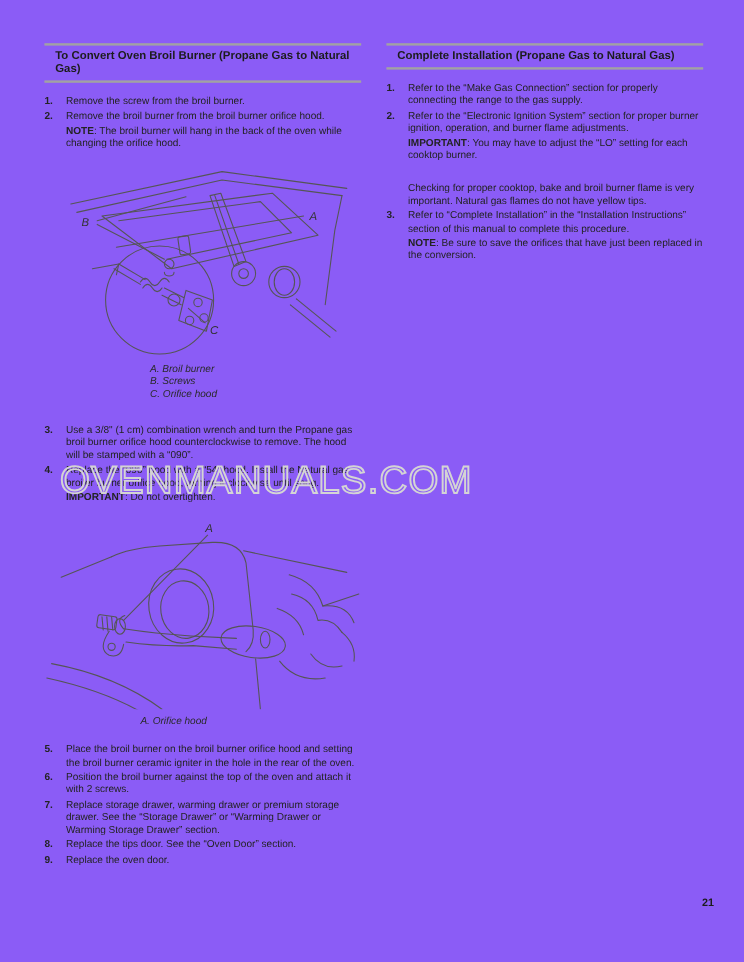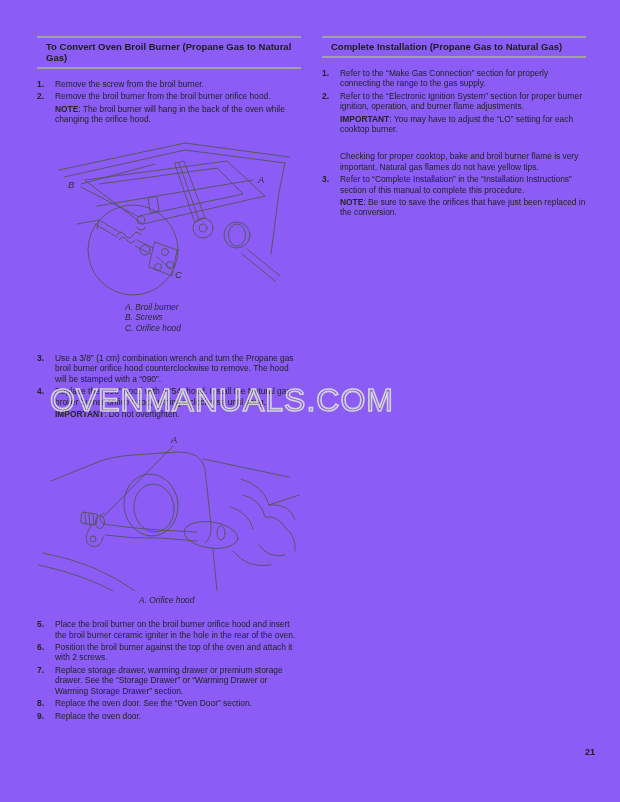--- a/index.html
+++ b/index.html
@@ -30,21 +30,21 @@
   .fig { position:relative; }
   .fig svg { display:block; }
   .fig svg path, .fig svg circle, .fig svg ellipse, .fig svg rect {
     fill:none; stroke:#555; stroke-width:0.9; stroke-linecap:round; stroke-linejoin:round;
   }
   .fig svg text { fill:#333; font-family:"Liberation Sans", sans-serif;
     font-style:italic; font-size:9.5px; stroke:none; }
 
   .legend { font-style:italic; font-size:8.4px; line-height:10.8px; color:#2a2a2a; }
   #legend-fig1 { margin-left:88px; margin-top:2px; }
-  #legend-fig2 { margin-left:102px; margin-top:4px; }
+  #legend-fig2 { margin-left:80px; margin-top:4px; }
 
   #watermark {
     position:absolute; left:50px; top:377px; z-index:3; pointer-events:none;
     font-weight:normal; font-size:32px; letter-spacing:1px; line-height:46px;
     color:#ececec; -webkit-text-fill-color:rgba(255,255,255,0);
     -webkit-text-stroke:1.6px #d4d4d4; white-space:nowrap;
   }
 
   #page-number {
     position:absolute; top:747px; right:25px;
@@ -188,33 +188,33 @@
       </svg>
     </div>
 
     <div class="legend" id="legend-fig2">
       <div>A. Orifice hood</div>
     </div>
 
     <div class="steps mt-s59">
       <div class="step">
         <span class="num">5.</span>
-        <span class="txt">Place the broil burner on the broil burner orifice hood and insert the broil burner ceramic igniter in the hole in the rear of the oven.</span>
+        <span class="txt">Place the broil burner on the broil burner orifice hood and setting the broil burner ceramic igniter in the hole in the rear of the oven.</span>
       </div>
       <div class="step">
         <span class="num">6.</span>
         <span class="txt">Position the broil burner against the top of the oven and attach it with 2 screws.</span>
       </div>
       <div class="step">
         <span class="num">7.</span>
         <span class="txt">Replace storage drawer, warming drawer or premium storage drawer. See the “Storage Drawer” or “Warming Drawer or Warming Storage Drawer” section.</span>
       </div>
       <div class="step">
         <span class="num">8.</span>
-        <span class="txt">Replace the oven door. See the “Oven Door” section.</span>
+        <span class="txt">Replace the tips door. See the “Oven Door” section.</span>
       </div>
       <div class="step">
         <span class="num">9.</span>
         <span class="txt">Replace the oven door.</span>
       </div>
     </div>
   </div>
 
   <div class="col" id="col-right">
 

